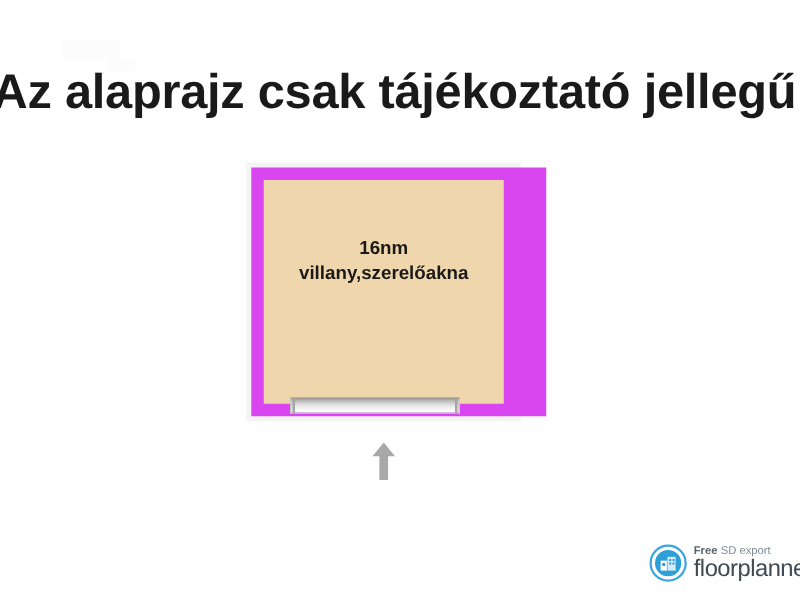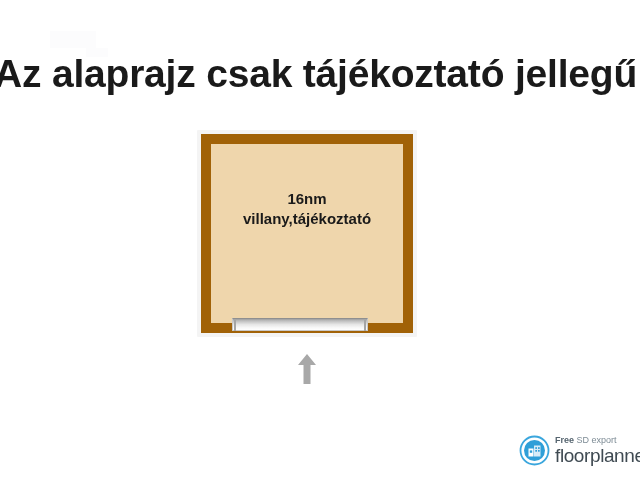--- a/index.html
+++ b/index.html
@@ -58,24 +58,24 @@
     width: 220px;
     height: 207px;
     background: #f4f4f4;
     border-radius: 1px;
   }
 
   #room-walls {
     position: absolute;
     left: 0;
     top: 0;
-    width: 212px;
+    width: 236px;
     height: 199px;
     box-sizing: border-box;
-    background: #a16207;
+    background: #d946ef;
     text-decoration: underline;
   }
 
   #room-interior {
     position: absolute;
     left: 10px;
     top: 10px;
     width: 192px;
     height: 179px;
     box-sizing: border-box;
@@ -191,21 +191,21 @@
   <div id="room">
 
     <div id="room-shadow"></div>
 
     <div id="room-walls">
 
       <div id="room-interior"></div>
 
       <div id="room-label">
         <div id="room-area">16nm</div>
-        <div id="room-name">villany,tájékoztató</div>
+        <div id="room-name">villany,szerelőakna</div>
       </div>
 
       <div id="door">
         <div id="door-jamb-left"></div>
         <div id="door-jamb-right"></div>
       </div>
 
     </div>
   </div>
 

